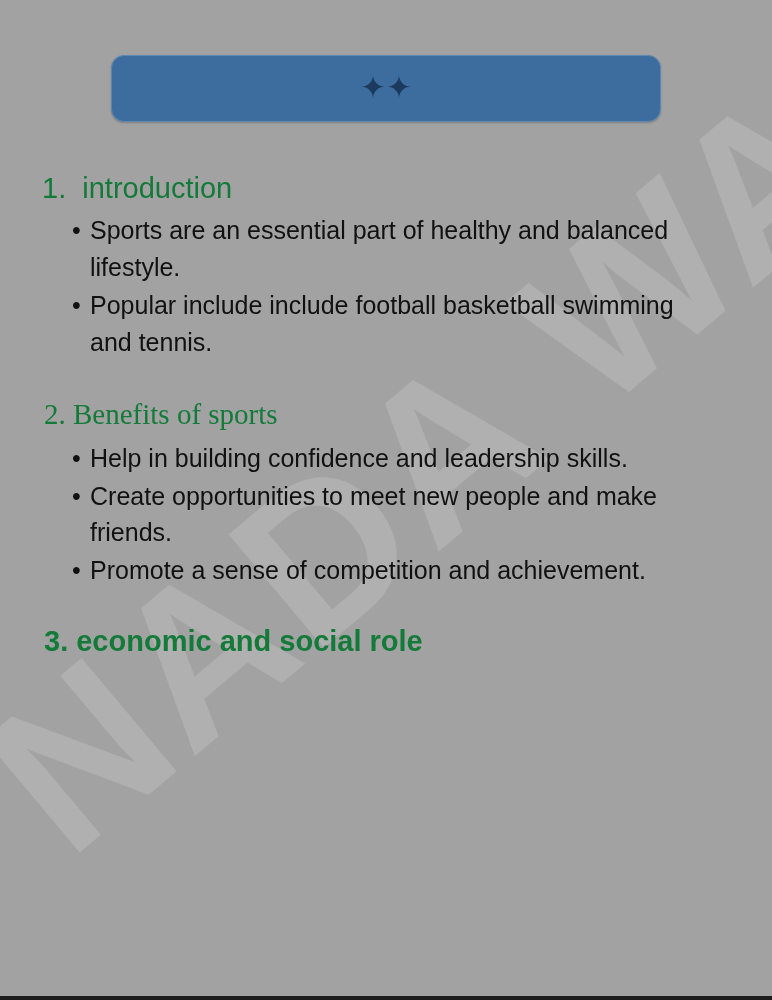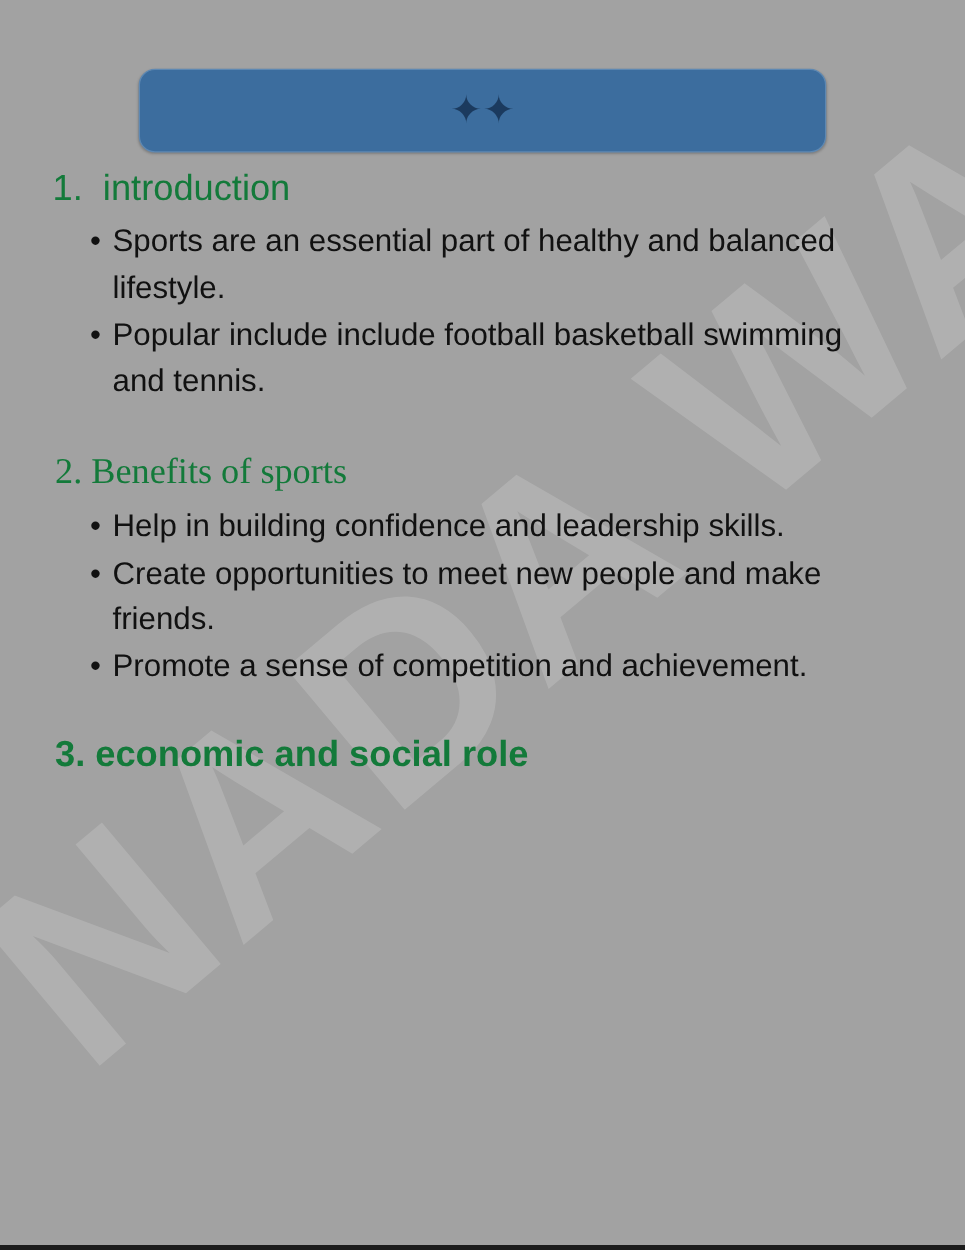--- a/index.html
+++ b/index.html
@@ -84,20 +84,21 @@
     font-size: 31px;
     line-height: 1;
     color: #1b3a5e;
     position: relative;
     top: -1px;
   }
 
   
   .body-area {
     padding: 0 20px 0 0;
+    margin-top: 37px;
   }
 
   .section {
     margin: 0;
   }
 
   .heading {
     font-family: "Liberation Sans", sans-serif;
     font-size: 29px;
     font-weight: 400;

